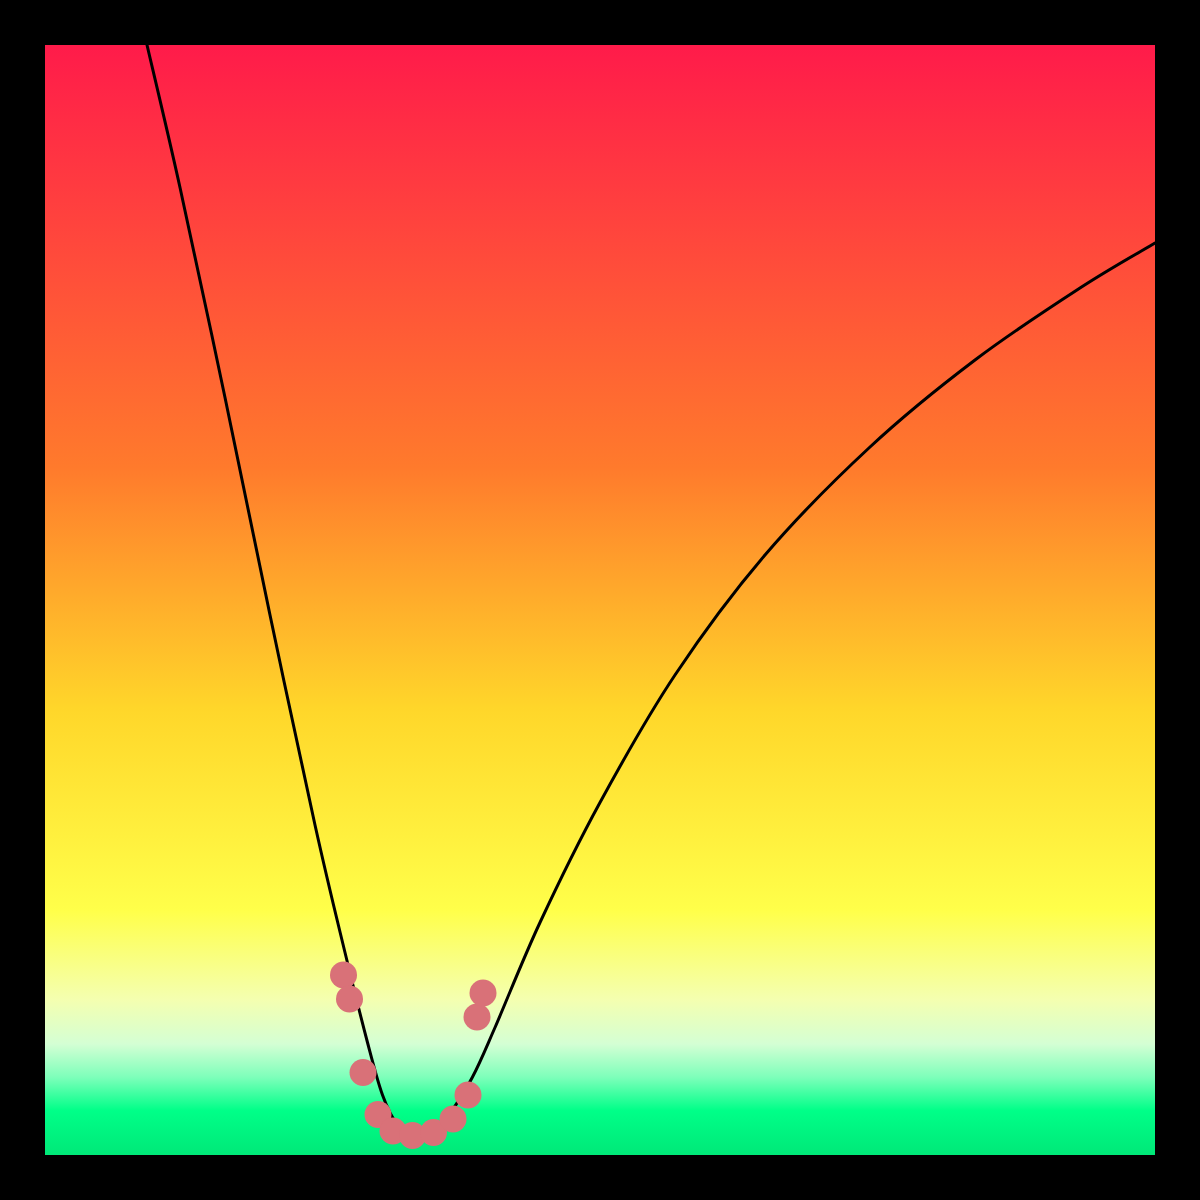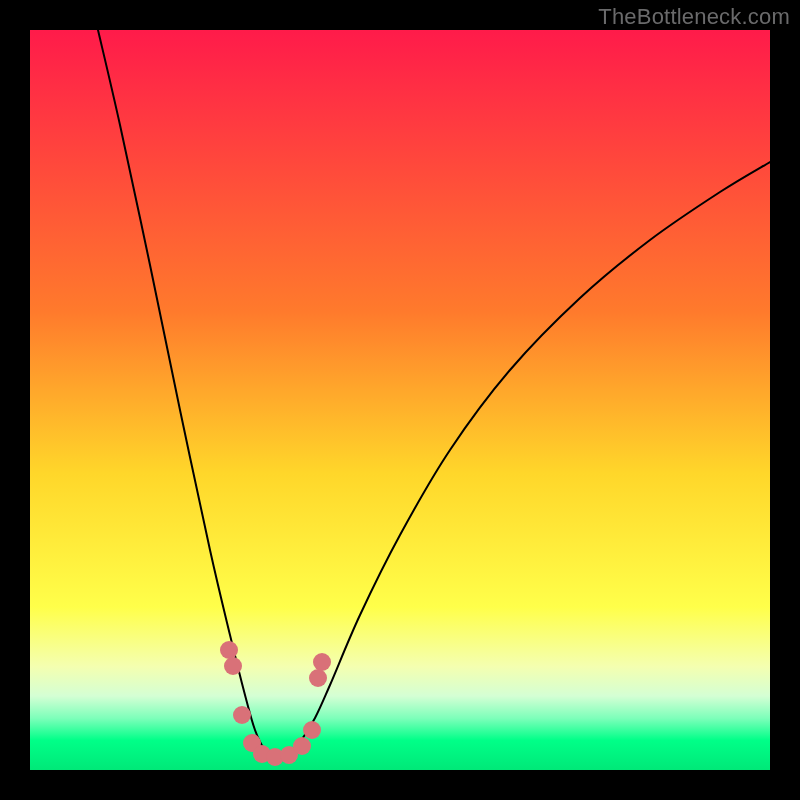--- a/index.html
+++ b/index.html
@@ -50,21 +50,20 @@
     width: 18px;
     height: 18px;
     border-radius: 50%;
     transform: translate(-50%, -50%);
   }
 </style>
 </head>
 <body>
 
 <div class="frame">
-  <div class="watermark">TheBottleneck.com</div>
   <div class="plot">
     <svg class="gradient" viewBox="0 0 740 740" preserveAspectRatio="none">
       <defs>
         <linearGradient id="bg" x1="0" y1="0" x2="0" y2="1">
             <stop offset="0%" stop-color="#ff1b4a"></stop>
             <stop offset="38%" stop-color="#ff7a2c"></stop>
             <stop offset="60%" stop-color="#ffd72a"></stop>
             <stop offset="78%" stop-color="#ffff4a"></stop>
             <stop offset="86%" stop-color="#f4ffb0"></stop>
             <stop offset="90%" stop-color="#d4ffd4"></stop>

